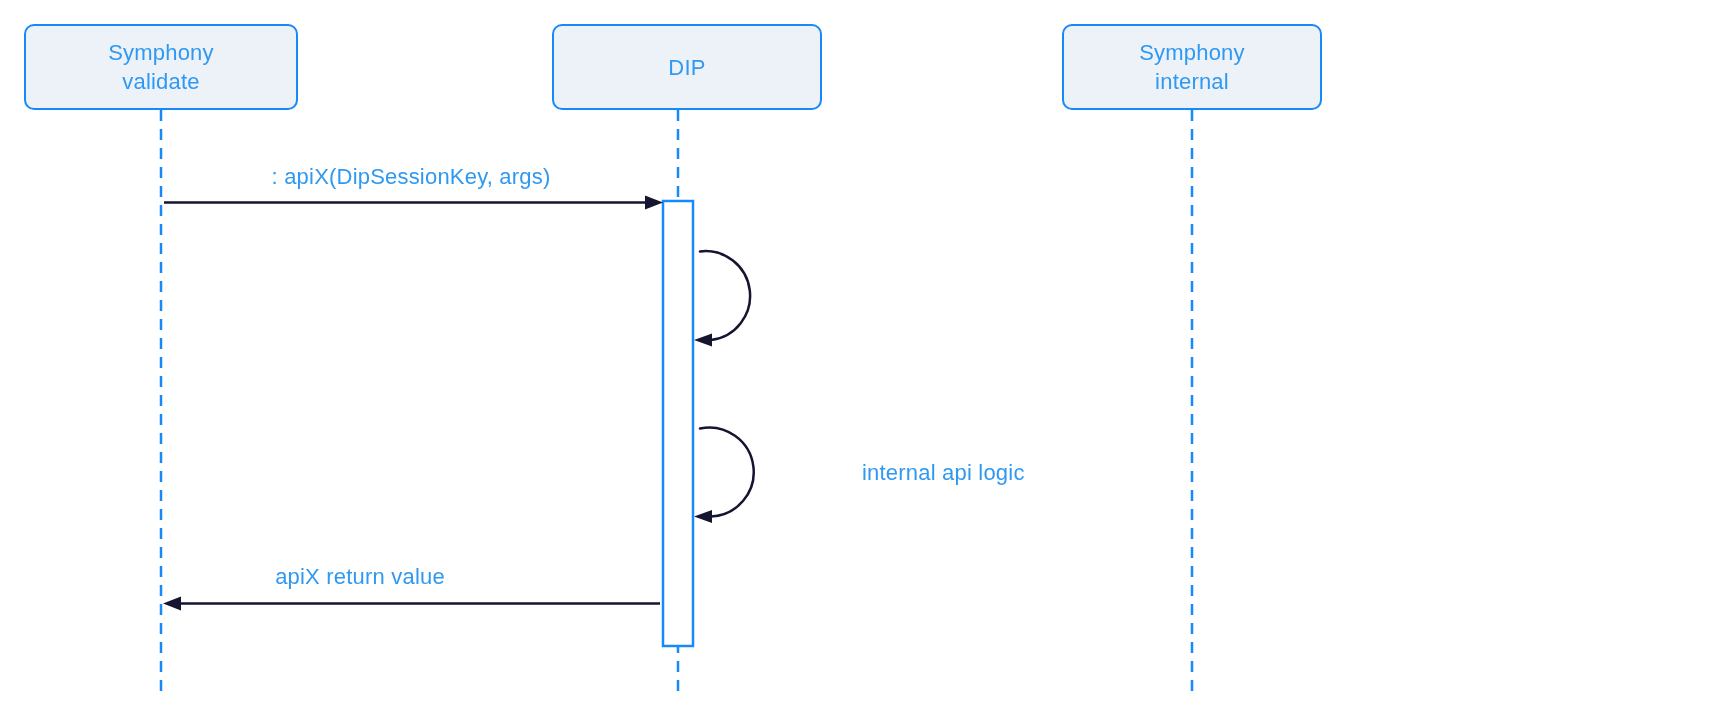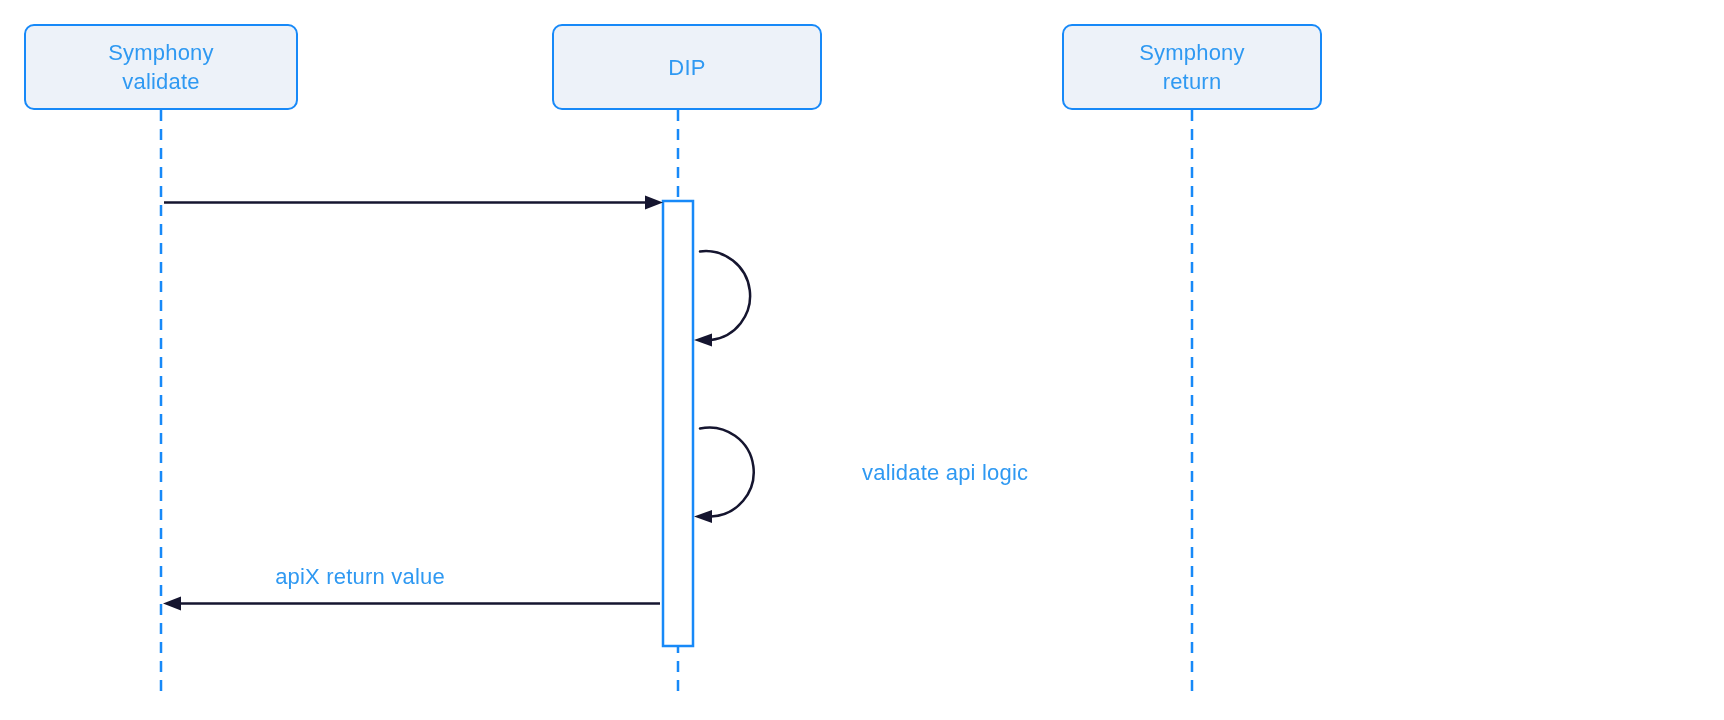--- a/index.html
+++ b/index.html
@@ -81,22 +81,23 @@
     <span>validate</span>
   </div>
 
   <div class="actor-box" style="left:552px; width:270px;">
     <span>DIP</span>
     <span></span>
   </div>
 
   <div class="actor-box" style="left:1062px; width:260px;">
     <span>Symphony</span>
-    <span>return</span>
+    <span>internal</span>
   </div>
 
+  <div class="msg-label centered" style="left:411px; top:164px;">: apiX(DipSessionKey, args)</div>
 
 
-  <div class="msg-label" style="left:862px; top:460px;">validate api logic</div>
+  <div class="msg-label" style="left:862px; top:460px;">internal api logic</div>
 
   <div class="msg-label centered" style="left:360px; top:564px;text-align:right;">apiX return value</div>
 
 </div>
 
 </body></html>

